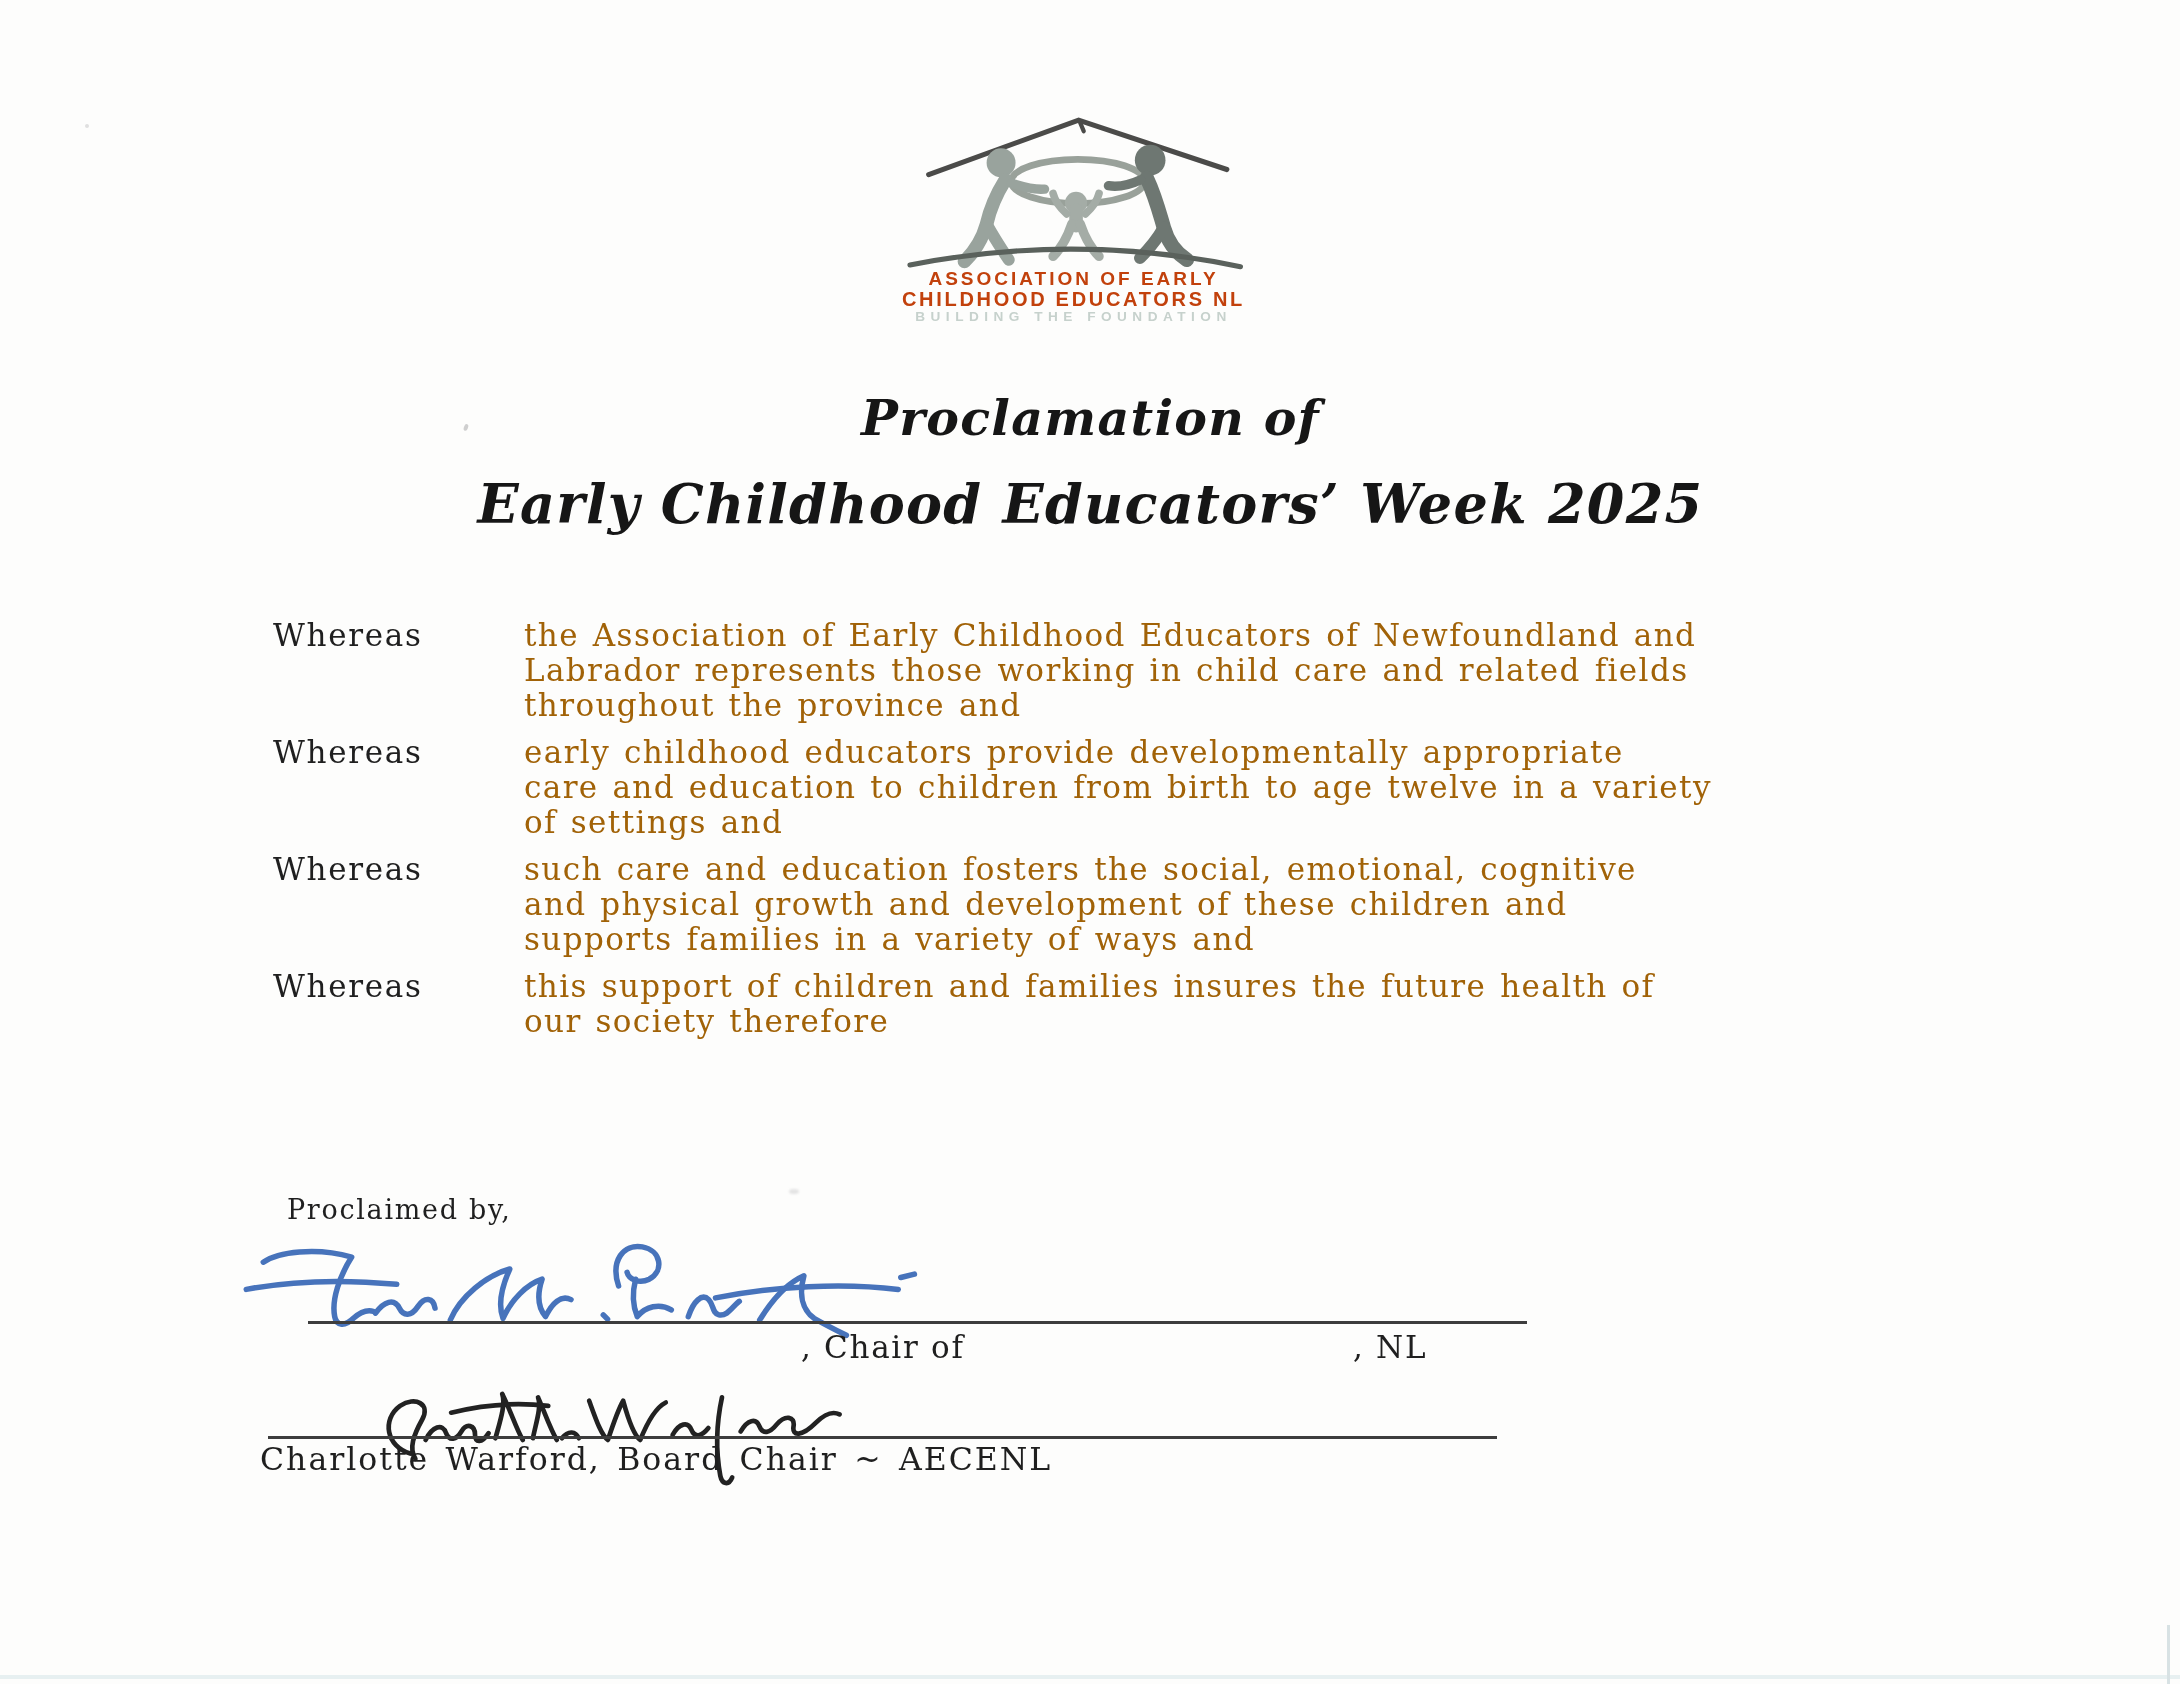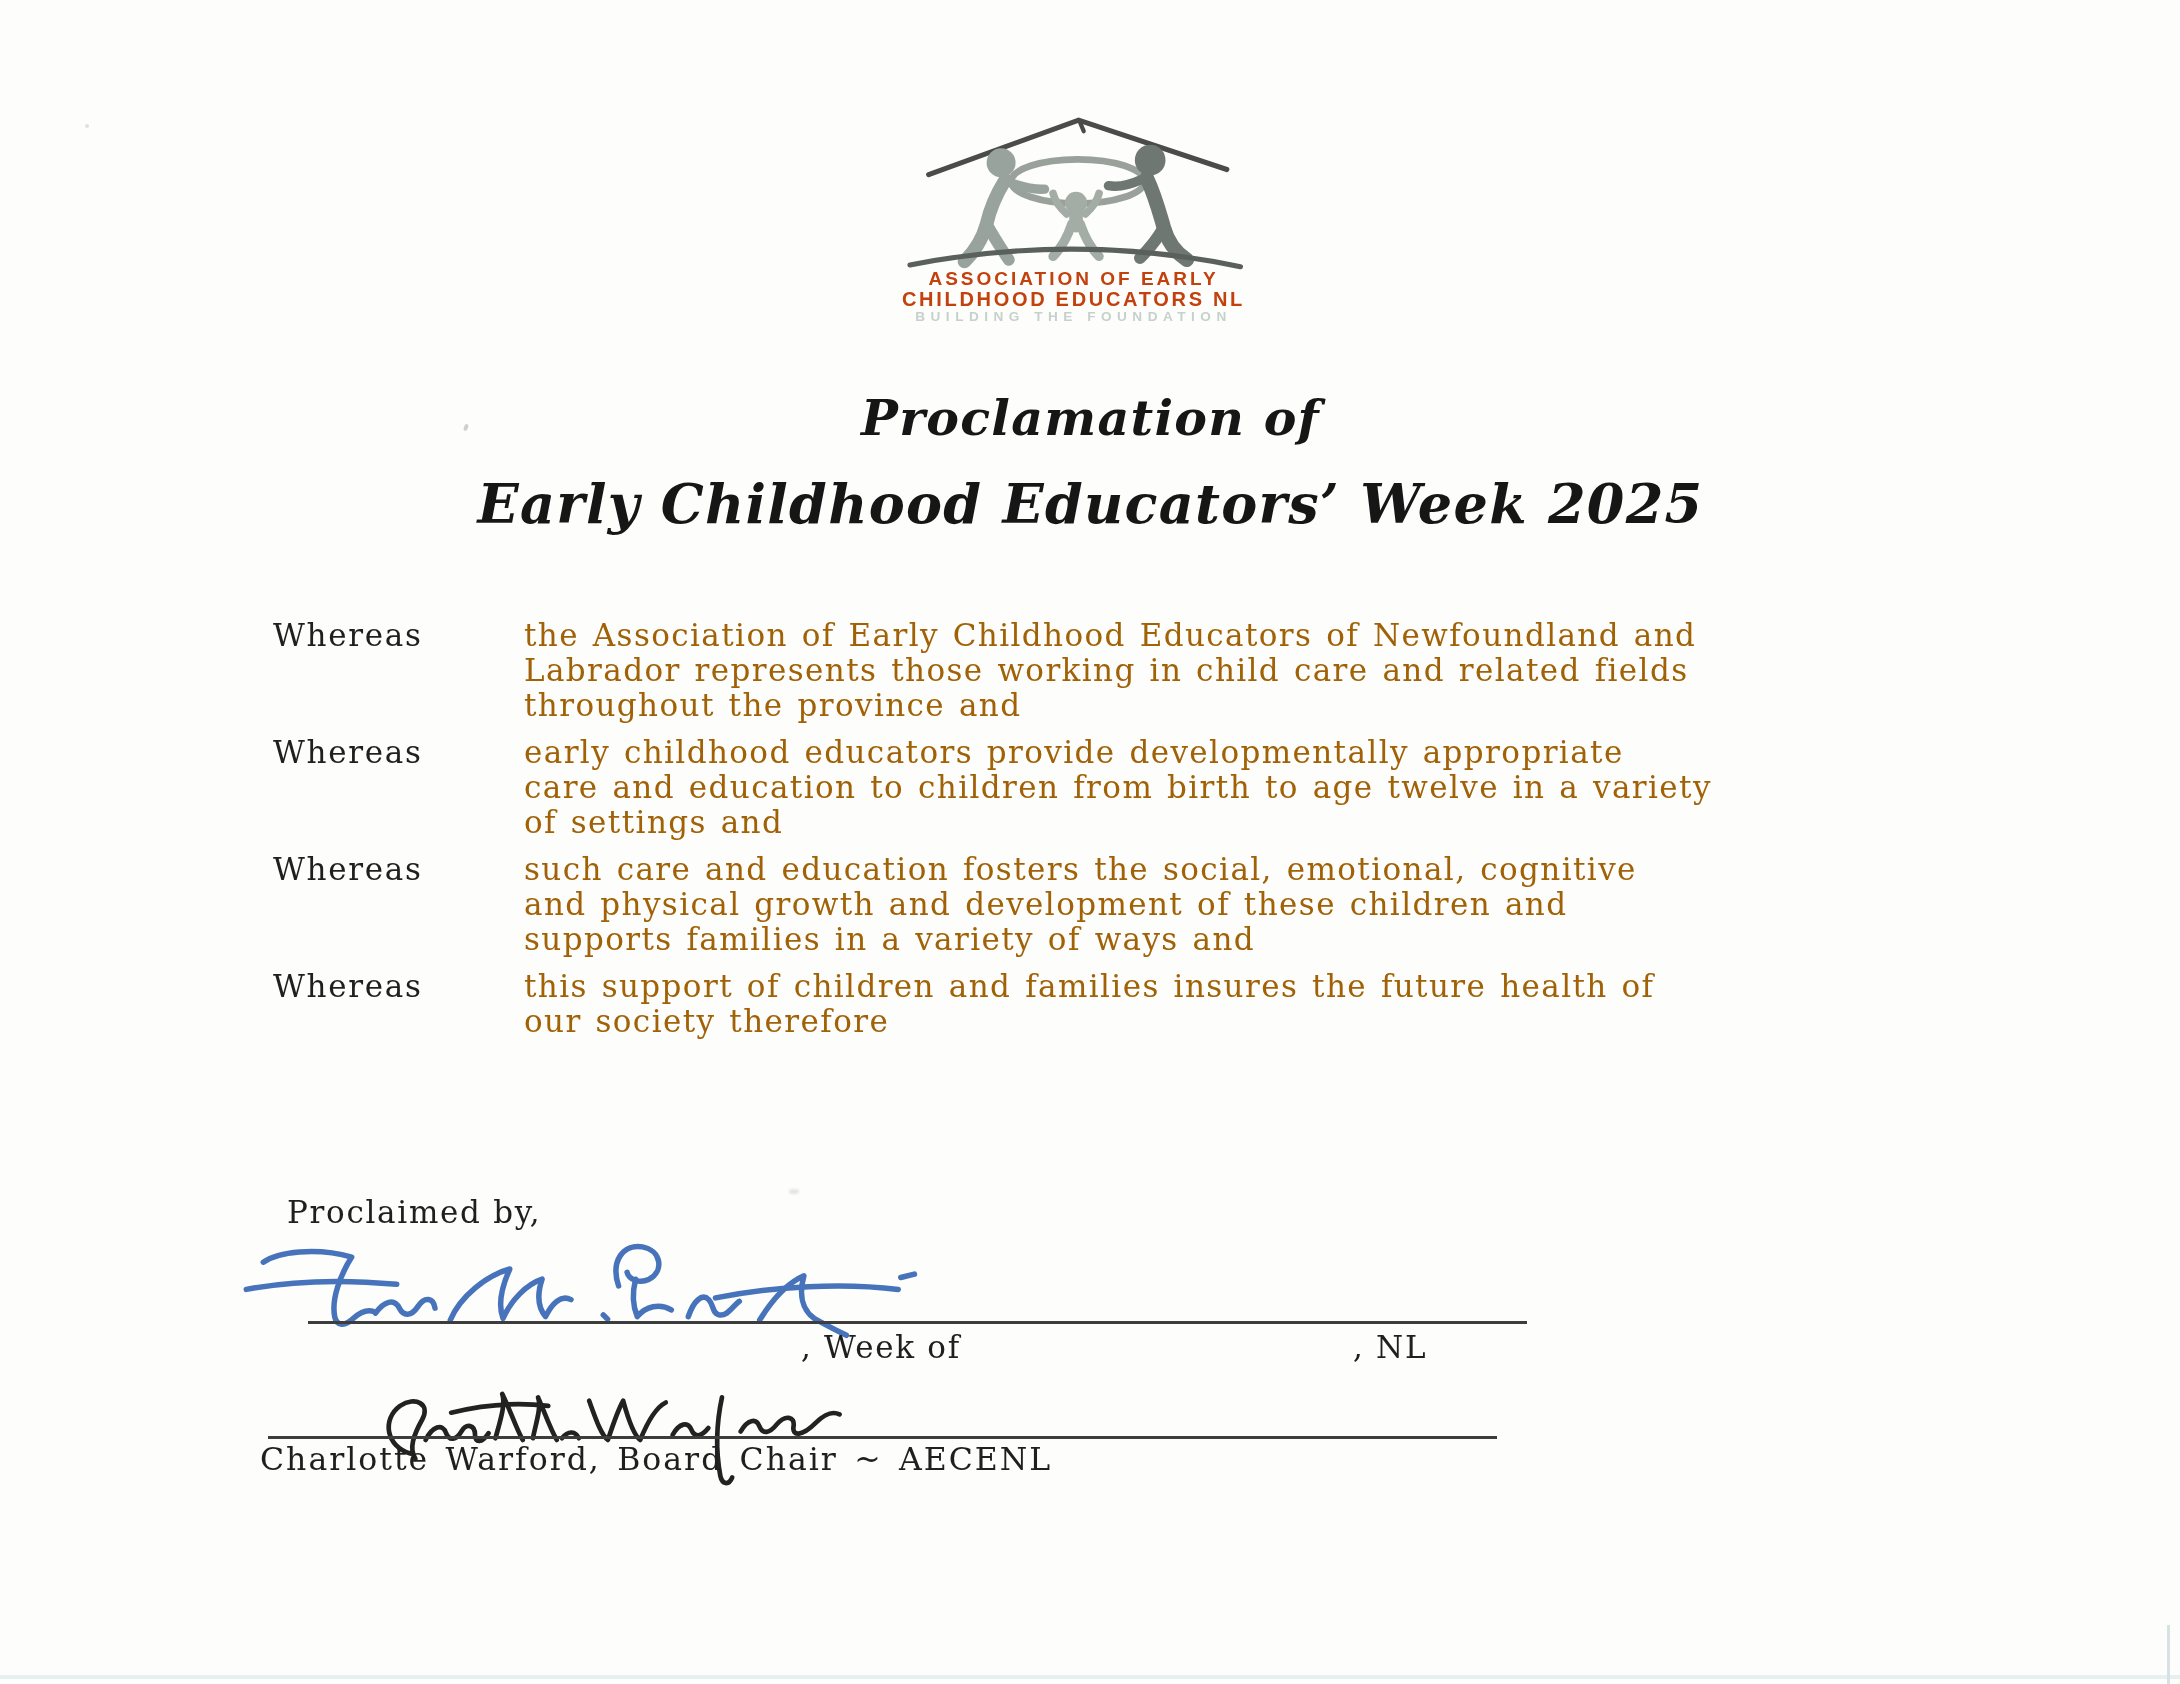--- a/index.html
+++ b/index.html
@@ -37,21 +37,21 @@
     flex:none;width:251px;font-size:31px;line-height:35px;
     letter-spacing:1.7px;color:#1f1f1f;
   }
   .wtext{
     width:1393px;font-size:31px;line-height:35px;white-space:pre-line;
     letter-spacing:1.4px;word-spacing:2.6px;color:#a16207;
   }
   .proclaim{margin-top:6.8px;}
   .sup{font-size:0.6em;position:relative;top:-0.45em;letter-spacing:0.4px;}
   
-  .proclaimed-by{position:absolute;left:287px;top:1194px;font-size:31px;letter-spacing:1.7px;}
+  .proclaimed-by{position:absolute;left:287px;top:1194px;font-size:27px;letter-spacing:1.7px;}
   .sig-line{position:absolute;height:2.6px;background:#3d3d3d;}
   .line-mayor{left:308px;top:1321px;width:1219px;}
   .line-chair{left:268px;top:1436px;width:1229px;}
   .mayor-of{position:absolute;left:801px;top:1329px;font-size:31px;letter-spacing:1.7px;}
   .prov-nl{position:absolute;left:1353px;top:1329px;font-size:31px;letter-spacing:1.7px;}
   .chair-caption{position:absolute;left:260px;top:1441px;font-size:31.5px;letter-spacing:2px;word-spacing:4.3px;}
   .sig-svg{position:absolute;}
   
   .bottom-strip{position:absolute;left:0;top:1675px;width:2181px;height:4.3px;background:#e7f0f1;}
   .edge-right{position:absolute;left:2167px;top:1625px;width:2.6px;height:60px;background:#d8e2e4;}
@@ -141,21 +141,21 @@
       <path d="M446,60 C436,30 452,10 474,14 C496,18 500,42 482,52 C470,58 458,52 456,44"></path>
       <path d="M466,52 C462,68 462,82 468,96 C478,84 494,80 508,88"></path>
       <path d="M528,96 C534,78 544,68 552,76 C558,82 556,92 564,94 C574,96 580,84 588,78"></path>
       <path d="M612,100 C628,74 646,56 664,48 C658,70 662,88 676,98 C690,106 702,112 714,118"></path>
       <path d="M560,74 C630,60 710,56 775,64"></path>
       <path d="M778,50 l16,-4"></path>
     </g>
   </svg>
 
   <div class="sig-line line-mayor"></div>
-  <div class="mayor-of">, Week of</div>
+  <div class="mayor-of">, Chair of</div>
   <div class="prov-nl">, NL</div>
 
   <svg class="sig-svg" style="left:366px;top:1387px;" width="511" height="111" viewBox="0 0 600 130">
     <g fill="none" stroke="#222222" stroke-width="5.5" stroke-linecap="round" stroke-linejoin="round">
       <path d="M52,78 C24,70 18,38 40,22 C58,10 76,20 66,38 C56,56 50,72 58,84"></path>
       <path d="M70,62 C78,46 90,42 94,54 C98,64 106,62 112,52 C118,42 128,44 128,56 C128,66 136,66 144,54"></path>
       <path d="M152,60 C158,38 164,20 160,8 C170,28 176,48 184,62"></path>
       <path d="M196,60 C200,40 206,24 202,12 C210,30 216,48 224,62"></path>
       <path d="M100,30 C140,20 180,18 214,22"></path>
       <path d="M230,60 C238,50 246,52 250,60"></path>

